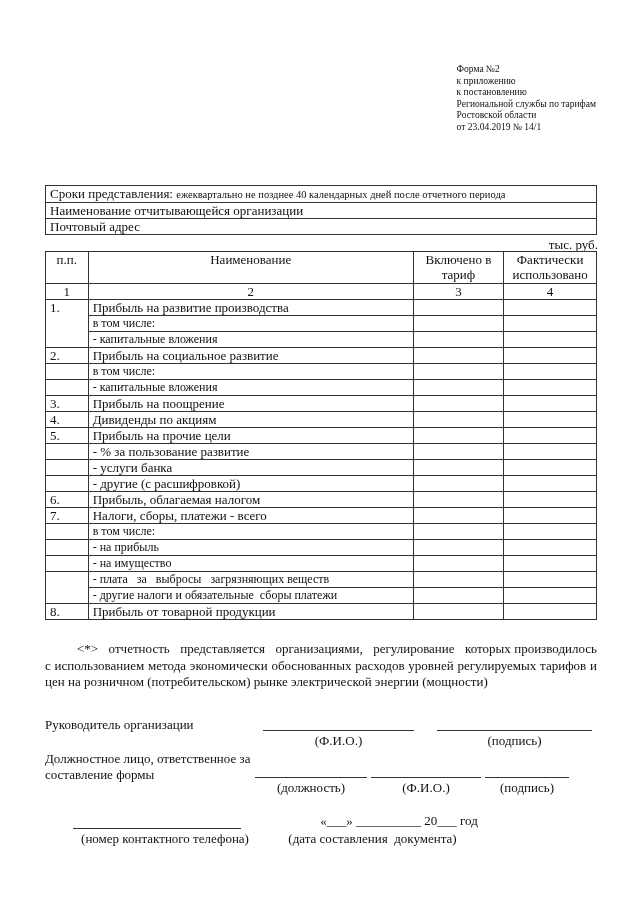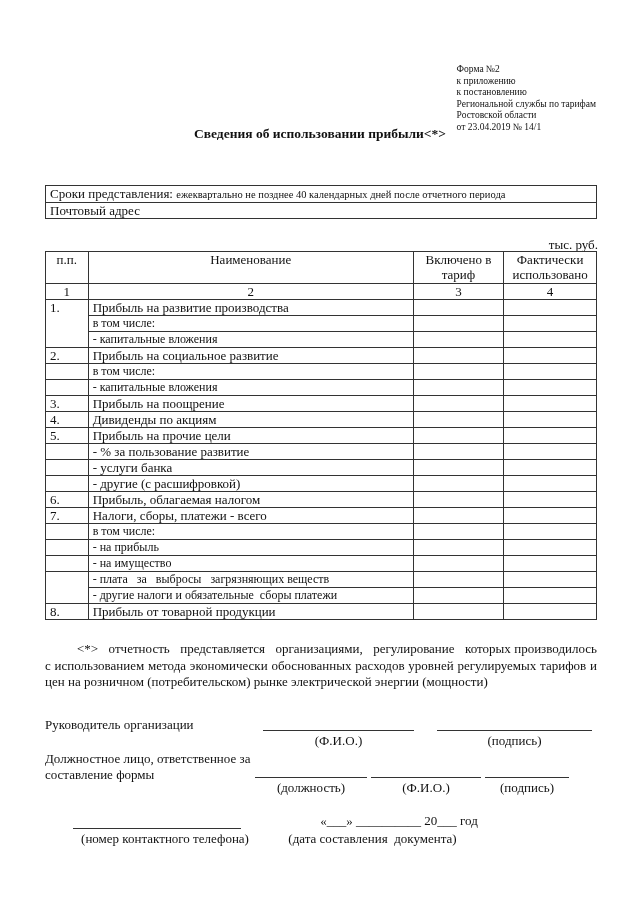--- a/index.html
+++ b/index.html
@@ -37,30 +37,32 @@
 <div class="abs header-block">
   <div>Форма №2</div>
   <div>к приложению</div>
   <div>к постановлению</div>
   <div>Региональной службы по тарифам</div>
   <div>Ростовской области</div>
   <div>от 23.04.2019 № 14/1</div>
 </div>
 
 <div class="abs title-block">
-  <div class="title">Сведения об использовании прибыли&lt;*&gt;</div>
 </div>
 
 <table class="abs info-table">
   <tbody>
       <tr>
     <td>
       <span>Сроки представления:</span>
       <span class="small">ежеквартально не позднее 40 календарных дней после отчетного периода</span>
     </td>
+  </tr>
+  <tr>
+    <td>Наименование отчитывающейся организации</td>
   </tr>
   <tr>
     <td>Почтовый адрес</td>
   </tr>
 </tbody>
   </table>
 
 <div class="abs units">тыс. руб.</div>
 
 <table class="abs main-table">

